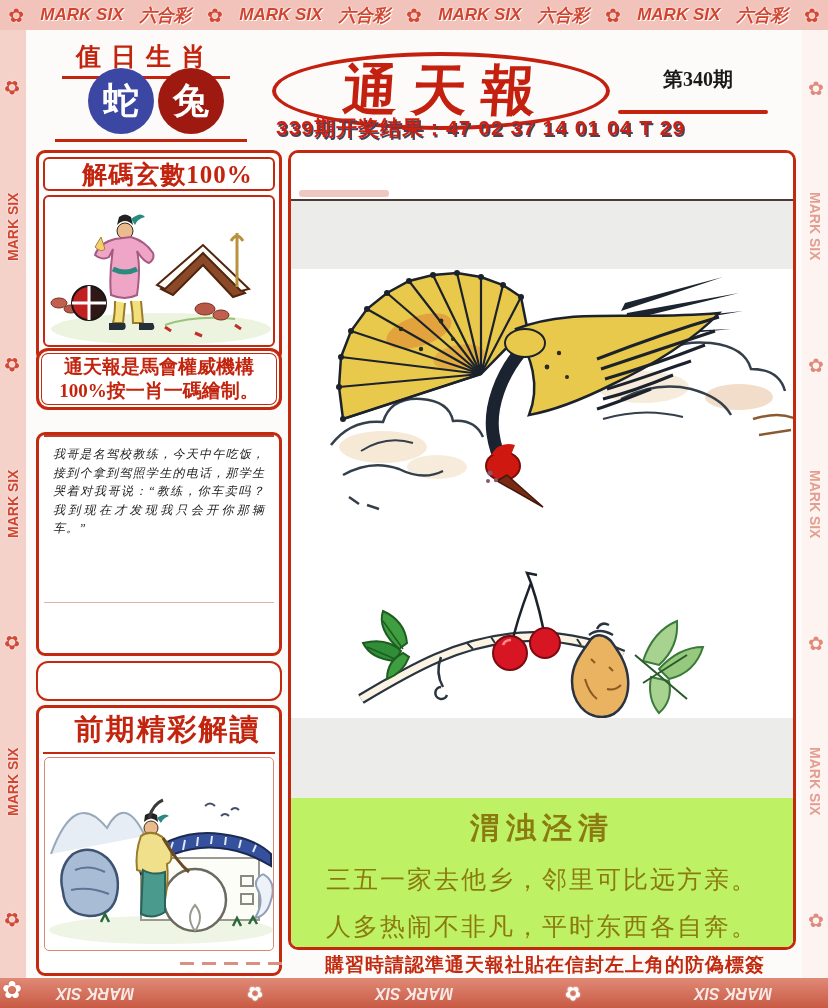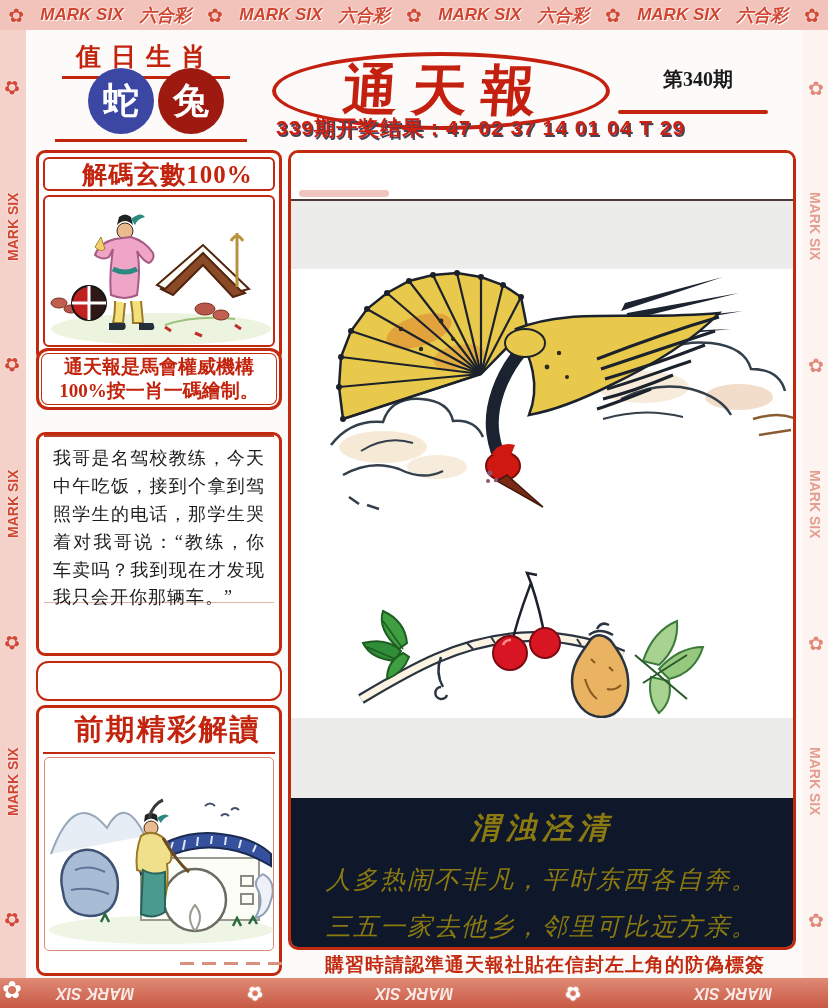--- a/index.html
+++ b/index.html
@@ -60,38 +60,38 @@
   .shead{display:flex;align-items:center;justify-content:center;font-weight:bold;color:#c3240e;padding-left:17px;}
   #box1{top:150px;height:212px;}
   #box1 .shead{height:34px;font-size:25px;letter-spacing:1px;}
   #box1 .imgwrap{height:152px;overflow:hidden;background:#fff;}
   #box2{top:348px;height:62px;border-radius:12px;box-shadow:inset 0 0 0 2px #fff,inset 0 0 0 3px #c3290f;
     display:flex;flex-direction:column;align-items:center;justify-content:center;}
   #box2 div{font-size:19px;font-weight:bold;color:#c3240e;line-height:1.25;white-space:nowrap;}
   #box3{top:432px;height:224px;}
   #box3 .shead{height:40px;font-size:28px;letter-spacing:3px;}
   #box3 .joke{margin:0 5px 5px 5px;border-top:2px solid #b8412c;border-bottom:1px solid #e2b4a8;
-    height:168px;padding:8px 9px;box-sizing:border-box;font-size:18px;line-height:1.55;
-    color:#1c1c1c;text-align:justify;letter-spacing:1px;}
+    height:168px;padding:8px 9px;box-sizing:border-box;font-size:12px;line-height:1.55;
+    color:#1c1c1c;text-align:justify;letter-spacing:1px;font-style:italic;}
   #box-empty{top:661px;height:40px;border-width:2.5px;border-radius:12px;}
   #box4{top:705px;height:271px;}
   #box4 .shead{height:44px;font-size:29px;letter-spacing:2px;border-bottom:2px solid #c3290f;
     margin:0 4px;}
   #box4 .imgwrap{height:192px;overflow:hidden;background:#fff;margin:3px 5px;border:1px solid #d88a78;border-radius:5px;}
 
   
   .main-panel{position:absolute;left:288px;top:150px;width:508px;height:800px;
     border:3px solid #c3290f;border-radius:10px;background:#fff;box-sizing:border-box;overflow:hidden;}
   .panel-head{height:46px;border-bottom:2px solid #4d3a36;position:relative;background:#fff;}
   .panel-head .smudge{position:absolute;left:8px;bottom:2px;width:90px;height:7px;
     background:rgba(200,50,30,.28);border-radius:3px;}
   .gray1{height:68px;background:#ececea;}
   .art{height:449px;background:#fff;}
   .gray2{height:80px;background:#ececea;}
-  .poem{height:155px;background:#0f172a;text-align:center;font-style:italic;}
+  .poem{height:155px;background:#bef264;text-align:center;}
   .poem-title{padding-top:10px;font-size:30px;font-weight:bold;color:#8a7a10;letter-spacing:6px;}
   .poem-line{margin-top:14px;font-size:25px;color:#8a7a10;letter-spacing:2px;white-space:nowrap;}
 
   .footer-note{position:absolute;left:296px;top:952px;width:498px;text-align:center;
     font-size:19px;font-weight:bold;color:#c22a10;letter-spacing:1px;white-space:nowrap;}
   .footer-dashes{position:absolute;left:180px;top:962px;width:110px;height:3px;
     background:repeating-linear-gradient(90deg,#d9907e 0 14px,transparent 14px 22px);}
 </style>
 </head>
 <body>
@@ -344,21 +344,21 @@
 
         <path d="M352,392 Q362,362 386,352 Q388,378 368,396 Z" fill="#a8d290" stroke="#3a7a3a" stroke-width="2"></path>
         <path d="M368,400 Q388,378 412,378 Q404,404 378,410 Z" fill="#96c87e" stroke="#3a7a3a" stroke-width="2"></path>
         <path d="M360,408 Q356,430 368,444 Q382,432 378,412 Z" fill="#a8d290" stroke="#3a7a3a" stroke-width="2"></path>
         <path d="M344,386 l52,44 M352,414 l44,-28" stroke="#2a5a2a" stroke-width="2"></path>
       </svg>
     </div>
     <div class="gray2"></div>
     <div class="poem">
       <div class="poem-title">渭浊泾清</div>
+      <div class="poem-line">三五一家去他乡，邻里可比远方亲。</div>
       <div class="poem-line">人多热闹不非凡，平时东西各自奔。</div>
-      <div class="poem-line">三五一家去他乡，邻里可比远方亲。</div>
     </div>
   </div>
 
   <div class="footer-dashes"></div>
   <div class="footer-note">購習時請認準通天報社貼在信封左上角的防偽標簽</div>
 
 </div>
 
 </body></html>

